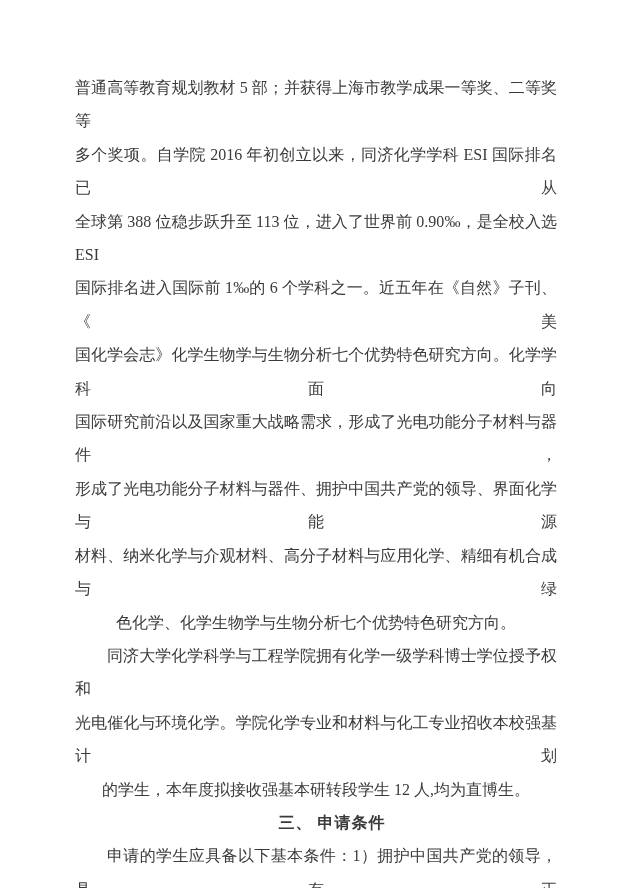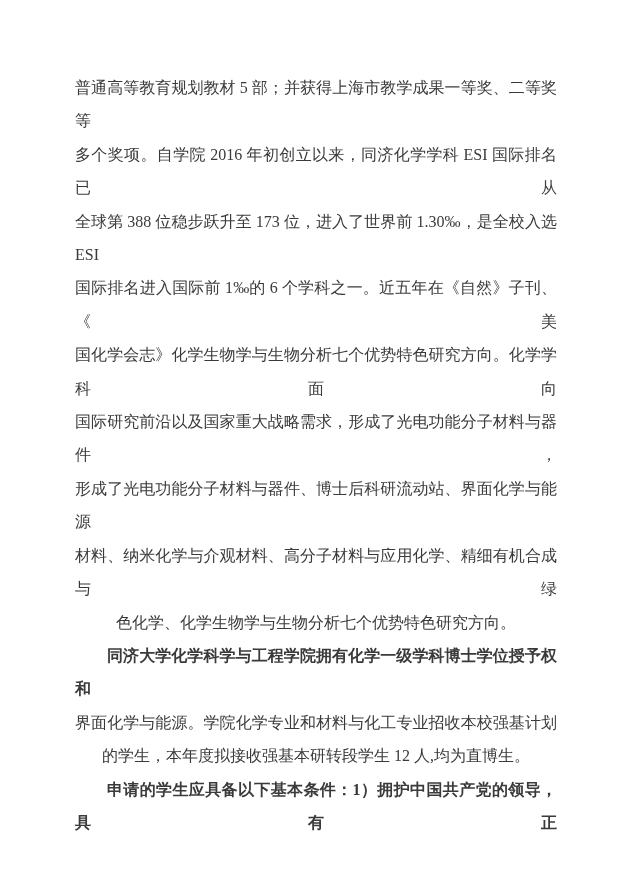--- a/index.html
+++ b/index.html
@@ -31,43 +31,43 @@
     text-align: center;
   }
   .line.justify {
     white-space: normal;
     text-align: justify;
     text-align-last: justify;
     text-justify: inter-ideograph;
   }
   .line.indent {
     padding-left: 32px;
-    font-weight: bold;
   }
   .line.indent.justify {
     padding-left: 0;
     text-indent: 32px;
   }
   .line.bold {
     font-weight: bold;
     letter-spacing: 1px;
   }
 </style>
 </head>
 <body>
 
 <div class="page">
   <div class="doc-body">
       <div class="line justify">普通高等教育规划教材 5 部；并获得上海市教学成果一等奖、二等奖等</div>
       <div class="line justify">多个奖项。自学院 2016 年初创立以来，同济化学学科 ESI 国际排名已从</div>
-      <div class="line justify">全球第 388 位稳步跃升至 173 位，进入了世界前 1.30‰，是全校入选 ESI</div>
+      <div class="line justify">全球第 388 位稳步跃升至 113 位，进入了世界前 0.90‰，是全校入选 ESI</div>
       <div class="line justify">国际排名进入国际前 1‰的 6 个学科之一。近五年在《自然》子刊、《美</div>
       <div class="line justify">国化学会志》化学生物学与生物分析七个优势特色研究方向。化学学科面向</div>
       <div class="line justify">国际研究前沿以及国家重大战略需求，形成了光电功能分子材料与器件，</div>
-      <div class="line justify">形成了光电功能分子材料与器件、博士后科研流动站、界面化学与能源</div>
+      <div class="line justify">形成了光电功能分子材料与器件、拥护中国共产党的领导、界面化学与能源</div>
       <div class="line justify">材料、纳米化学与介观材料、高分子材料与应用化学、精细有机合成与绿</div>
       <div class="line">色化学、化学生物学与生物分析七个优势特色研究方向。</div>
       <div class="line indent justify">同济大学化学科学与工程学院拥有化学一级学科博士学位授予权和</div>
-      <div class="line justify">界面化学与能源。学院化学专业和材料与化工专业招收本校强基计划</div>
+      <div class="line justify">光电催化与环境化学。学院化学专业和材料与化工专业招收本校强基计划</div>
       <div class="line">的学生，本年度拟接收强基本研转段学生 12 人,均为直博生。</div>
+      <div class="line indent bold">三、 申请条件</div>
       <div class="line indent justify">申请的学生应具备以下基本条件：1）拥护中国共产党的领导，具有正</div>
     </div>
 </div>
 
 </body></html>

